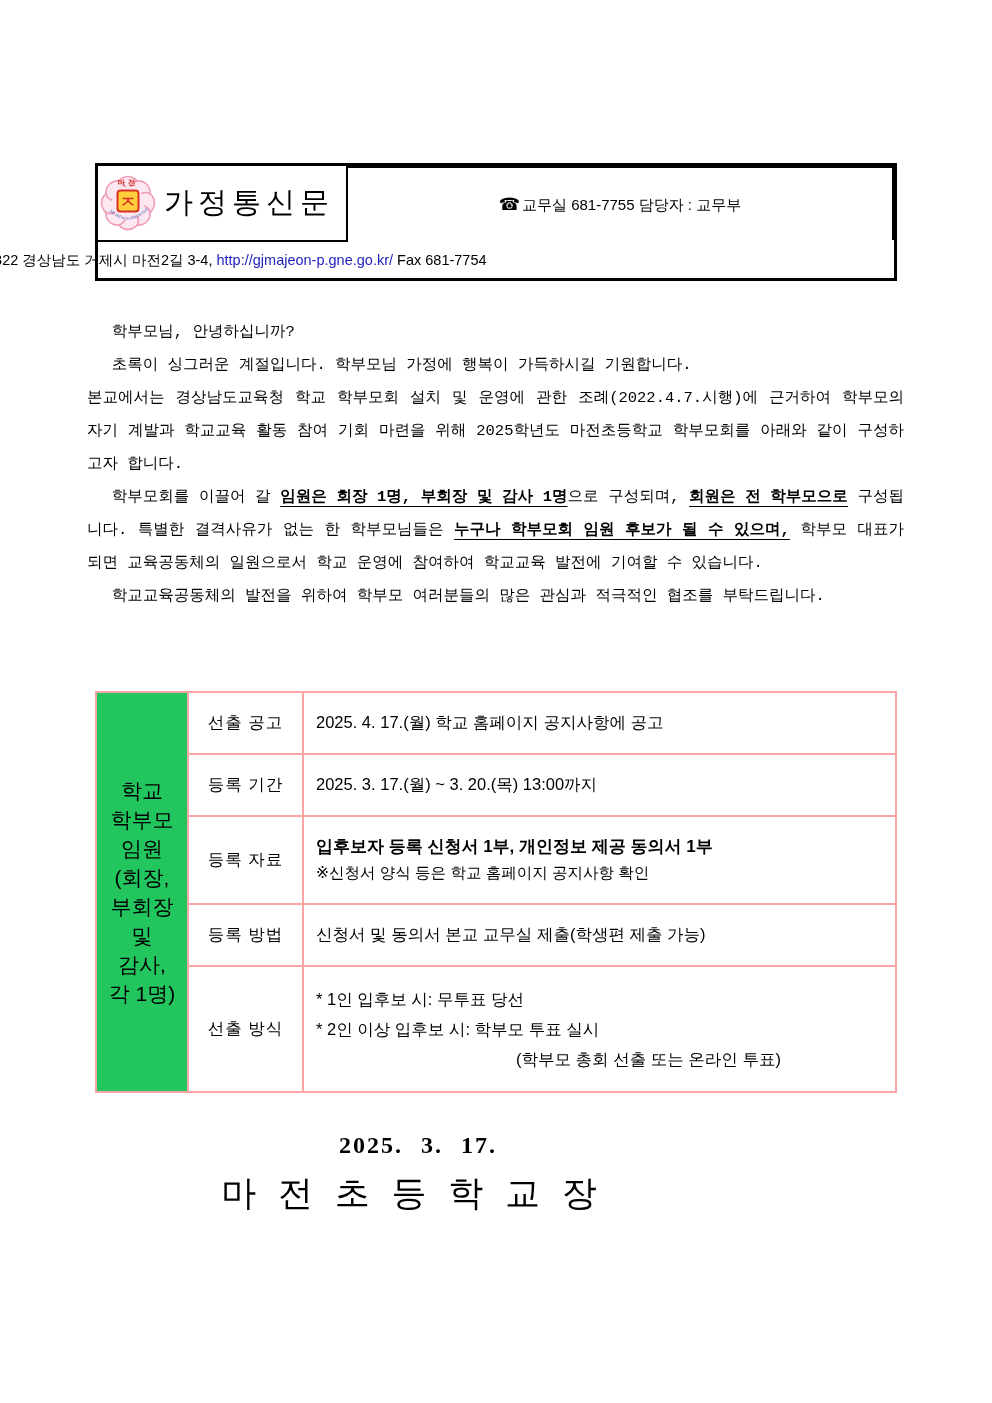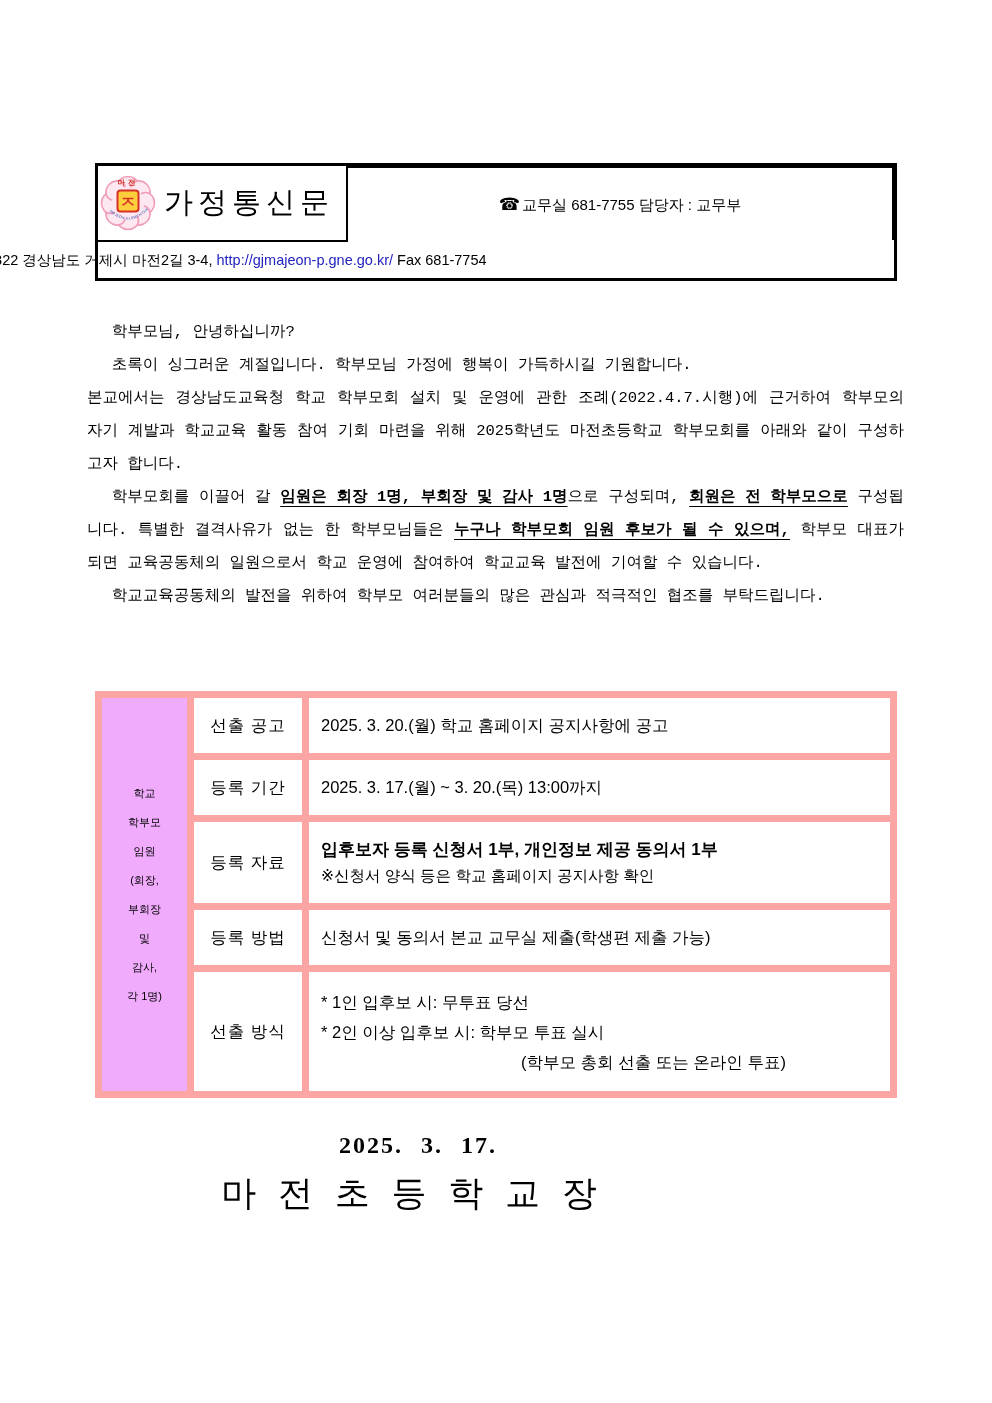--- a/index.html
+++ b/index.html
@@ -25,23 +25,23 @@
   
   .body-text { position:absolute; left:87px; top:316px; width:817px;
     font-size:15.5px; line-height:33px; text-align:justify; }
   .body-text p { margin:0;font-family:Liberation Mono, monospace; }
   .body-text p.ind { text-indent:1.6em; }
   .bu { font-weight:bold; text-decoration:underline; text-underline-offset:5px; }
 
   
   .info-table { position:absolute; left:95px; top:691px; width:802px;
     border-collapse:collapse; font-size:16.5px; }
-  .info-table td { border:7px solid #fca5a5; vertical-align:middle; }
-  td.rowhead { width:92px; background:#f0abfc; text-align:center; white-space:pre-line;
-    line-height:29px; font-size:11px; }
+  .info-table td { border:2px solid #fca5a5; vertical-align:middle; }
+  td.rowhead { width:92px; background:#22c55e; text-align:center; white-space:pre-line;
+    line-height:29px; font-size:21px; }
   td.lbl { width:115px; text-align:center; letter-spacing:1px; }
   td.val { padding:6px 12px; }
   tr.r1 td { height:62px; }
   tr.r2 td { height:62px; }
   tr.r3 td { height:88px; }
   tr.r4 td { height:62px; }
   tr.r5 td { height:126px; }
   .vmain { font-weight:bold; font-size:17px; line-height:26px; }
   .vnote { font-size:15.5px; line-height:26px; }
   .vline { line-height:30px; }
@@ -127,21 +127,21 @@
         <tr class="r1">
       <td class="rowhead" rowspan="5">학교
 학부모
 임원
 (회장,
 부회장
 및
 감사,
 각 1명)</td>
       <td class="lbl">선출 공고</td>
-      <td class="val">2025. 3. 20.(월) 학교 홈페이지 공지사항에 공고</td>
+      <td class="val">2025. 4. 17.(월) 학교 홈페이지 공지사항에 공고</td>
     </tr>
     <tr class="r2">
       <td class="lbl">등록 기간</td>
       <td class="val">2025. 3. 17.(월) ~ 3. 20.(목) 13:00까지</td>
     </tr>
     <tr class="r3">
       <td class="lbl">등록 자료</td>
       <td class="val">
         <div class="vmain">입후보자 등록 신청서 1부, 개인정보 제공 동의서 1부</div>
         <div class="vnote">※신청서 양식 등은 학교 홈페이지 공지사항 확인</div>

